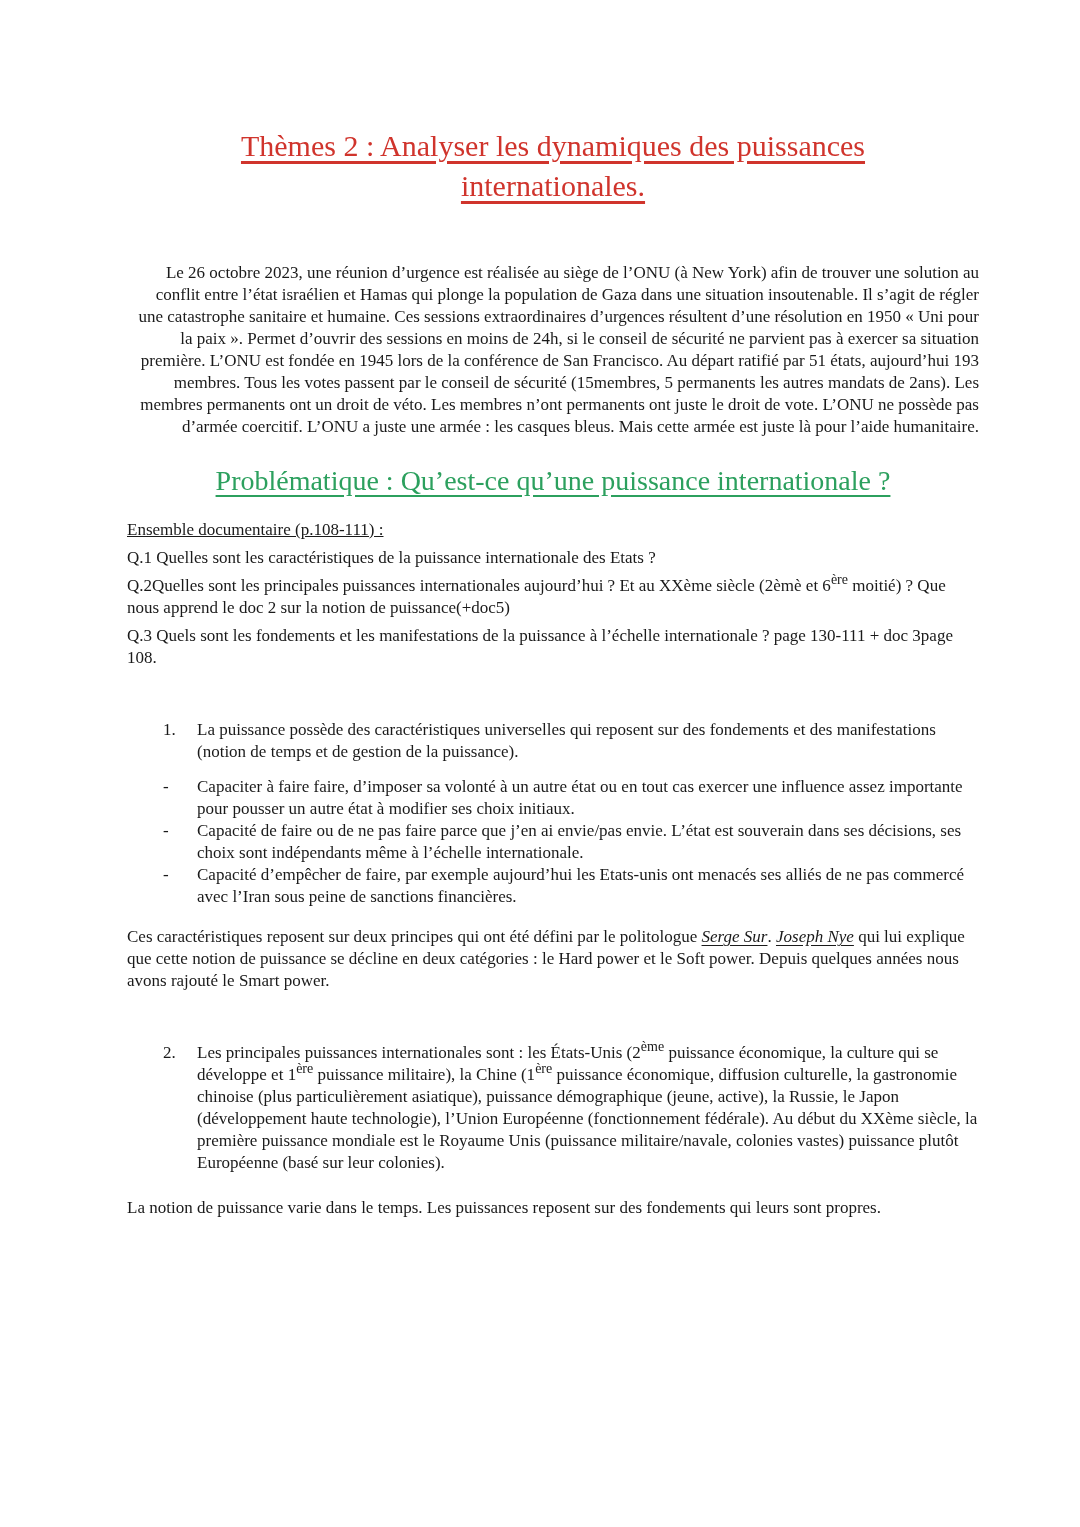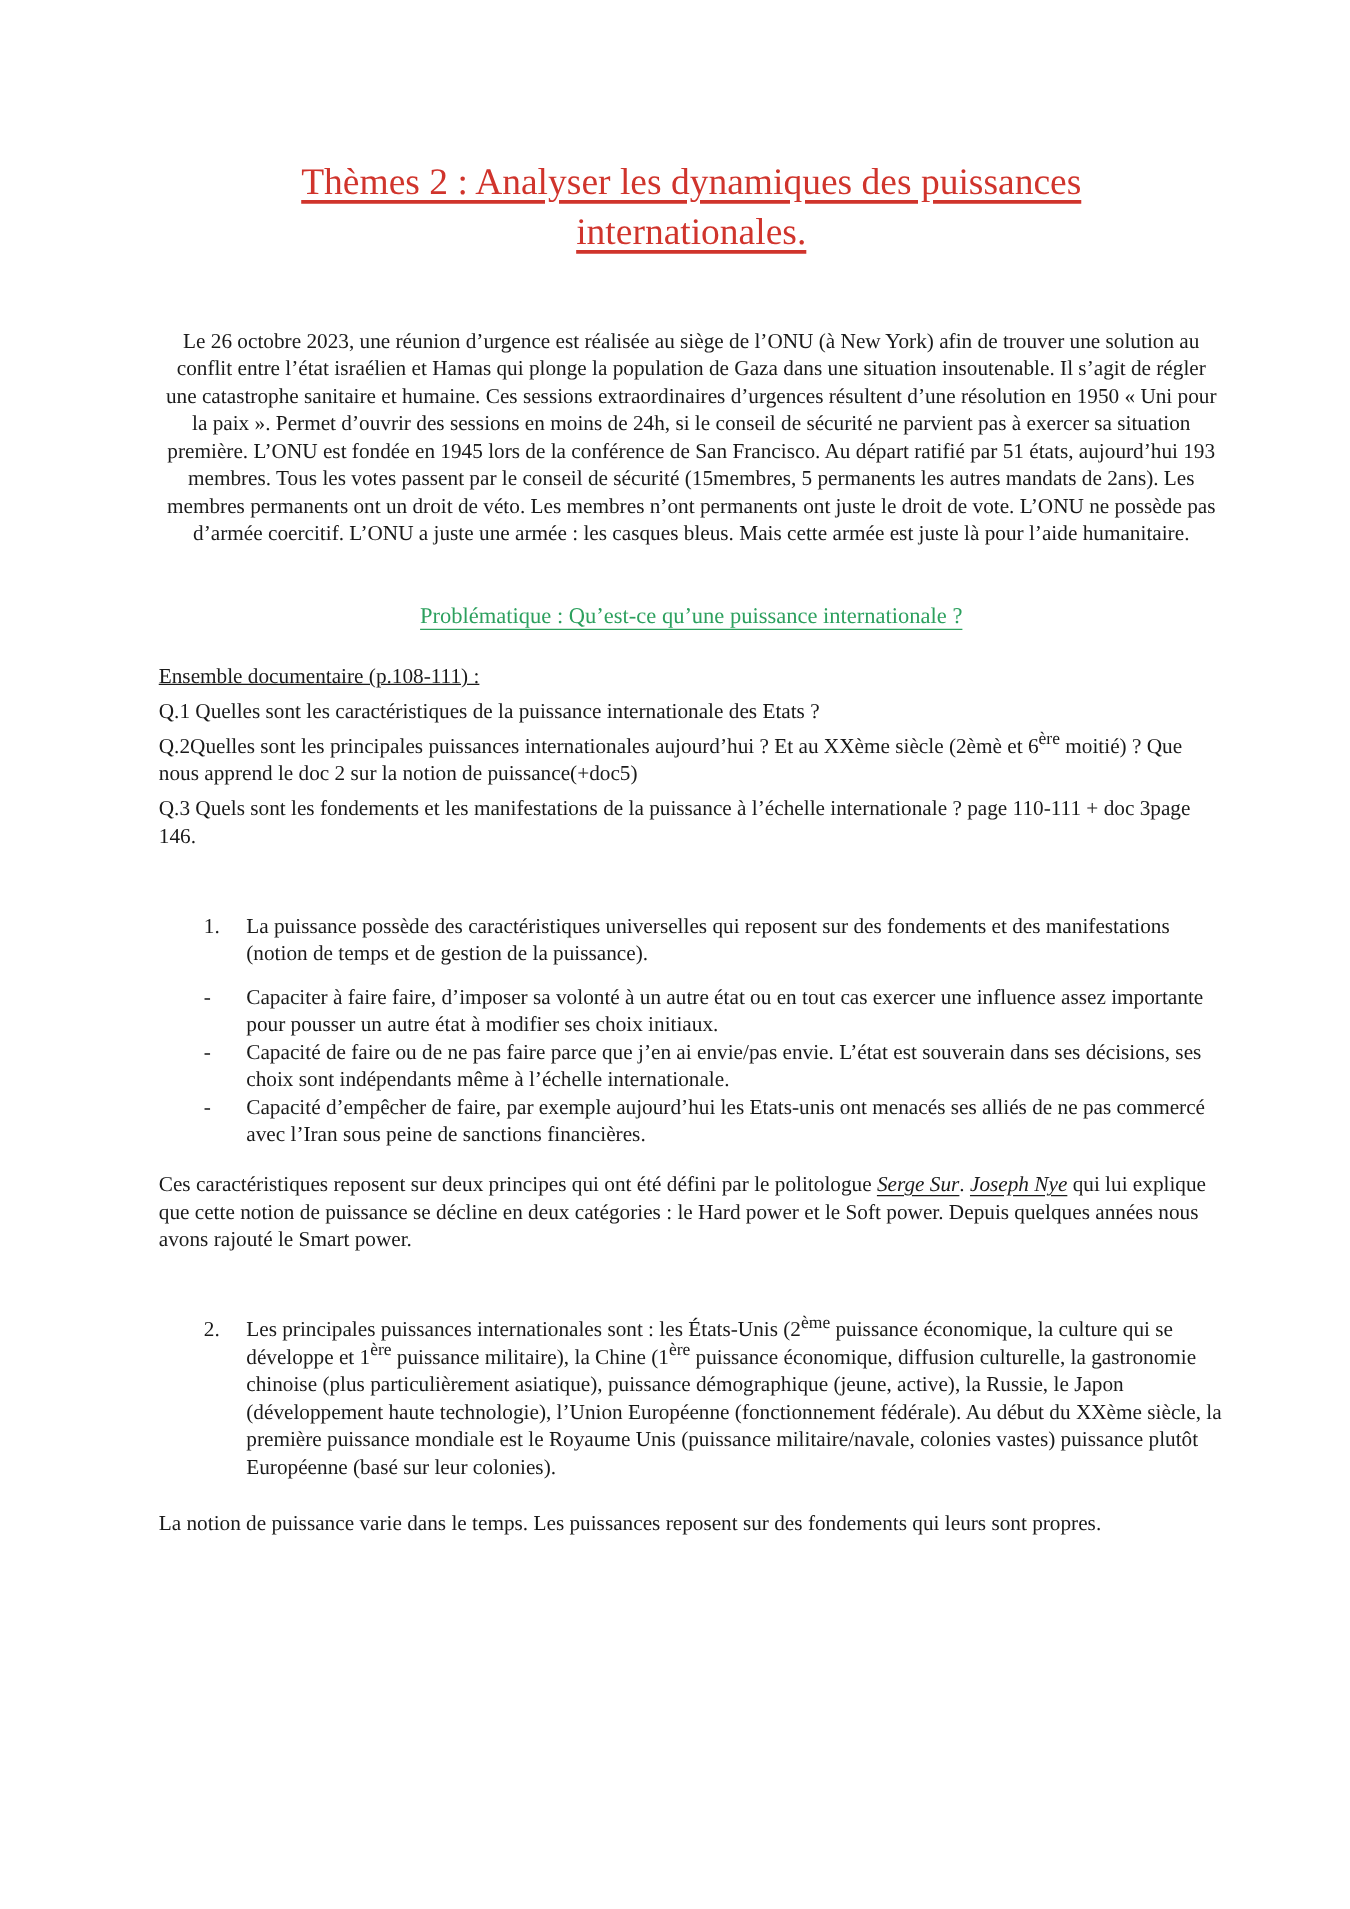--- a/index.html
+++ b/index.html
@@ -31,25 +31,25 @@
     text-align: center;
     color: var(--title-red);
     text-decoration: underline;
     text-underline-offset: 5px;
     padding: 0 40px;
   }
   .intro {
     margin-top: 56px;
     font-size: 17px;
     line-height: 22px;
-    text-align: center;
+    text-align: right;
   }
   .problematique {
-    margin-top: 36px;
-    font-size: 18px;
+    margin-top: 25px;
+    font-size: 28px;
     line-height: 36px;
     font-weight: normal;
     text-align: center;
     color: var(--heading-green);
     text-decoration: underline;
     text-underline-offset: 5px;
   }
   .para {
     font-size: 17px;
     line-height: 22px;
@@ -95,21 +95,21 @@
   <p class="intro para">Le 26 octobre 2023, une réunion d’urgence est réalisée au siège de l’ONU (à New York) afin de trouver une solution au conflit entre l’état israélien et Hamas qui plonge la population de Gaza dans une situation insoutenable. Il s’agit de régler une catastrophe sanitaire et humaine. Ces sessions extraordinaires d’urgences résultent d’une résolution en 1950 « Uni pour la paix ». Permet d’ouvrir des sessions en moins de 24h, si le conseil de sécurité ne parvient pas à exercer sa situation première. L’ONU est fondée en 1945 lors de la conférence de San Francisco. Au départ ratifié par 51 états, aujourd’hui 193 membres. Tous les votes passent par le conseil de sécurité (15membres, 5 permanents les autres mandats de 2ans). Les membres permanents ont un droit de véto. Les membres n’ont permanents ont juste le droit de vote. L’ONU ne possède pas d’armée coercitif. L’ONU a juste une armée : les casques bleus. Mais cette armée est juste là pour l’aide humanitaire.</p>
 
   <h2 class="problematique">Problématique : Qu’est-ce qu’une puissance internationale ?</h2>
 
   <p class="para ensemble">Ensemble documentaire (p.108-111) :</p>
 
   <p class="para question">Q.1 Quelles sont les caractéristiques de la puissance internationale des Etats ?</p>
 
   <p class="para question"><span>Q.2Quelles sont les principales puissances internationales aujourd’hui ? Et au XXème siècle (2èmè et 6</span><sup class="ord">ère</sup><span> moitié) ? Que nous apprend le doc 2 sur la notion de puissance(+doc5)</span></p>
 
-  <p class="para question">Q.3 Quels sont les fondements et les manifestations de la puissance à l’échelle internationale ? page 110-111 + doc 3page 146.</p>
+  <p class="para question">Q.3 Quels sont les fondements et les manifestations de la puissance à l’échelle internationale ? page 130-111 + doc 3page 108.</p>
 
   <div class="list-item num-item-1">
     <span class="marker">1.</span>
     <span class="li-text">La puissance possède des caractéristiques universelles qui reposent sur des fondements et des manifestations (notion de temps et de gestion de la puissance).</span>
   </div>
 
 
   <div class="bullets">
     <div class="list-item">
       <span class="marker">-</span>

